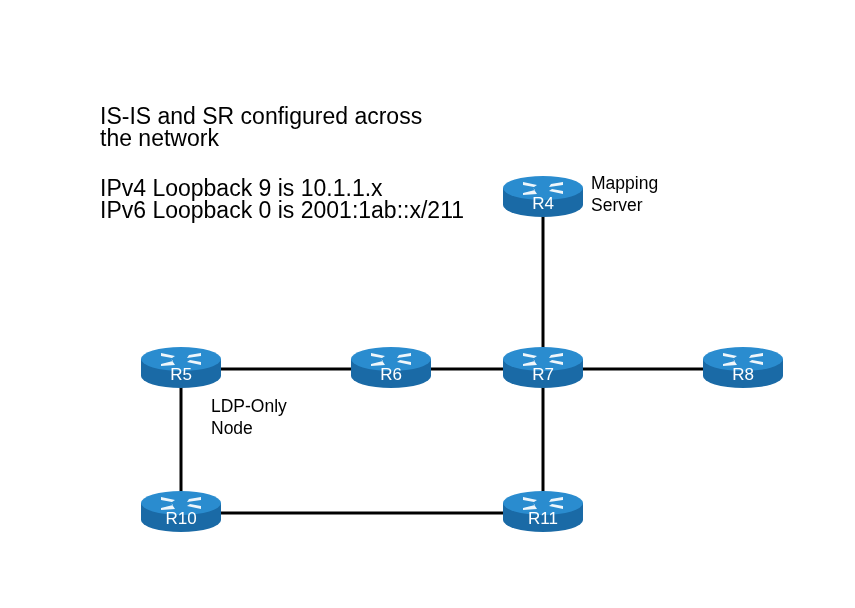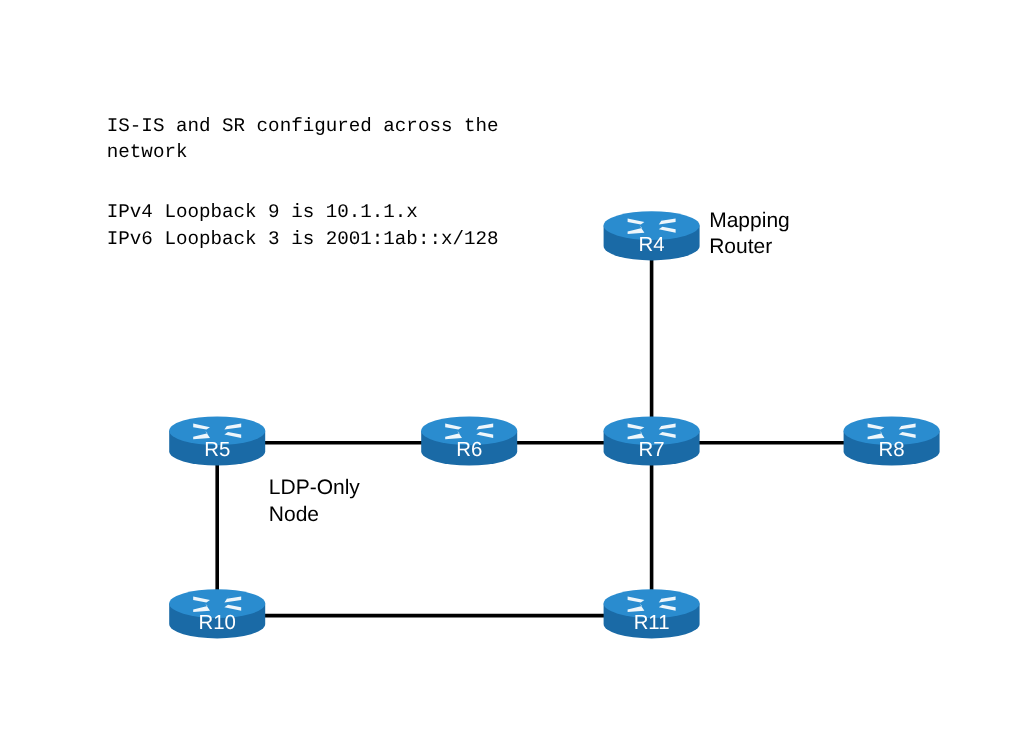--- a/index.html
+++ b/index.html
@@ -1,33 +1,33 @@
 <!DOCTYPE html>
 <html><head>
 <meta charset="utf-8">
 <style>
   html, body { margin: 0; padding: 0; background: #ffffff; }
   body { width: 855px; height: 608px; position: relative; overflow: hidden;
          font-family: "Liberation Sans", sans-serif; color: #000; }
-  .txt { position: absolute; font-size: 16px; line-height: 22px; margin: 5px; font-family: Liberation Mono, monospace; }
+  .txt { position: absolute; font-size: 23px; line-height: 22px; margin: 16px; }
   .title { left: 84px; top: 89px; width: 340px; }
   .info { left: 84px; top: 161px; }
   .info .hdr { font-weight: bold; text-decoration: underline; }
   .lbl { position: absolute; font-size: 17.5px; line-height: 22px; }
   svg#diagram { position: absolute; left: 0; top: 0; }
   .rlabel { font-family: "Liberation Sans", sans-serif; font-size: 17px; fill: #ffffff; text-anchor: middle; }
 </style>
 </head>
 <body>
 
 <div class="txt title">IS-IS and SR configured across the network</div>
 
 <div class="txt info">
   <div>IPv4 Loopback 9 is 10.1.1.x</div>
-  <div>IPv6 Loopback 3 is 2001:1ab::x/128</div>
+  <div>IPv6 Loopback 0 is 2001:1ab::x/211</div>
 </div>
 
 <svg id="diagram" width="855" height="608">
   <g id="links">
       <line x1="543" y1="198" x2="543" y2="369" stroke="#000000" stroke-width="3"></line>
       <line x1="181" y1="369" x2="391" y2="369" stroke="#000000" stroke-width="3"></line>
       <line x1="391" y1="369" x2="543" y2="369" stroke="#000000" stroke-width="3"></line>
       <line x1="543" y1="369" x2="743" y2="369" stroke="#000000" stroke-width="3"></line>
       <line x1="543" y1="369" x2="543" y2="513" stroke="#000000" stroke-width="3"></line>
       <line x1="181" y1="369" x2="181" y2="513" stroke="#000000" stroke-width="3"></line>
@@ -109,19 +109,19 @@
           <path d="M -20 -5 L -8 -8 L -10 -10 L -6 -4 L -20 -3 Z" fill="#ffffff" opacity="0.92"></path>
           <path d="M 20 -4 L 6 -7 L 9 -9 L 20 -7 Z" fill="#ffffff" opacity="0.92"></path>
         </g>
         <text x="0" y="11" class="rlabel">R11</text>
       </g>
     </g>
 </svg>
 
 <div class="lbl" style="left:591px; top:172px;">
   <div>Mapping</div>
-  <div>Router</div>
+  <div>Server</div>
 </div>
 
-<div class="lbl" style="left:224px; top:395px;">
+<div class="lbl" style="left:211px; top:395px;">
   <div>LDP-Only</div>
   <div>Node</div>
 </div>
 
 </body></html>

